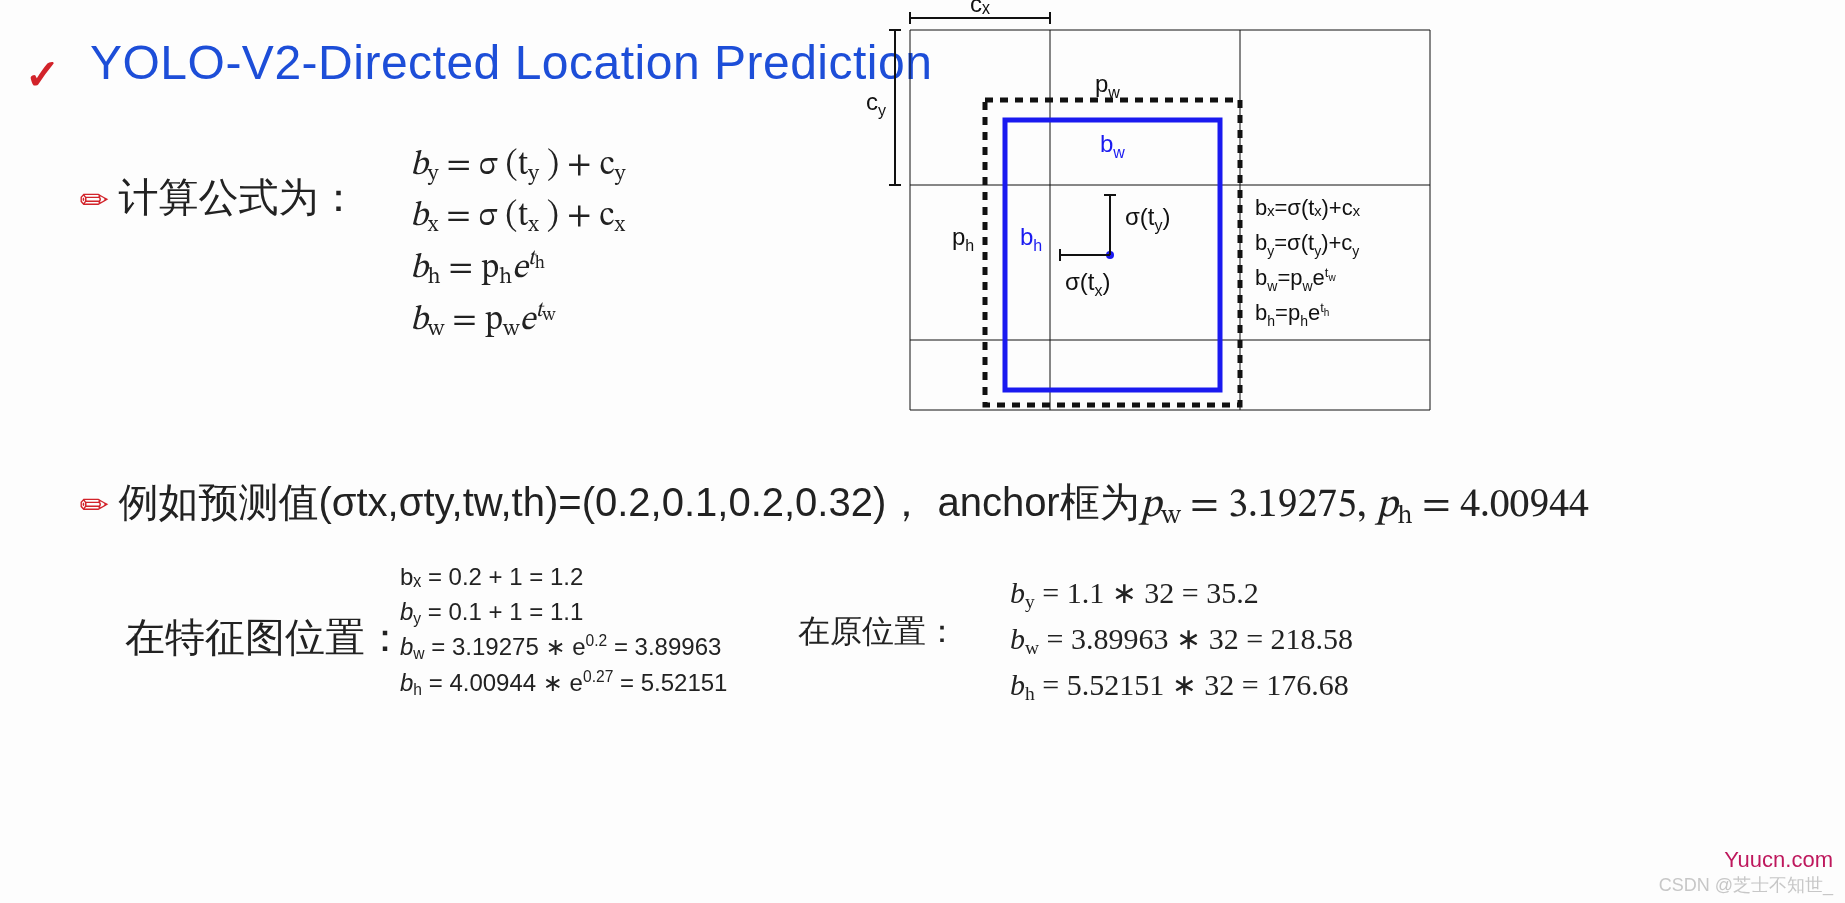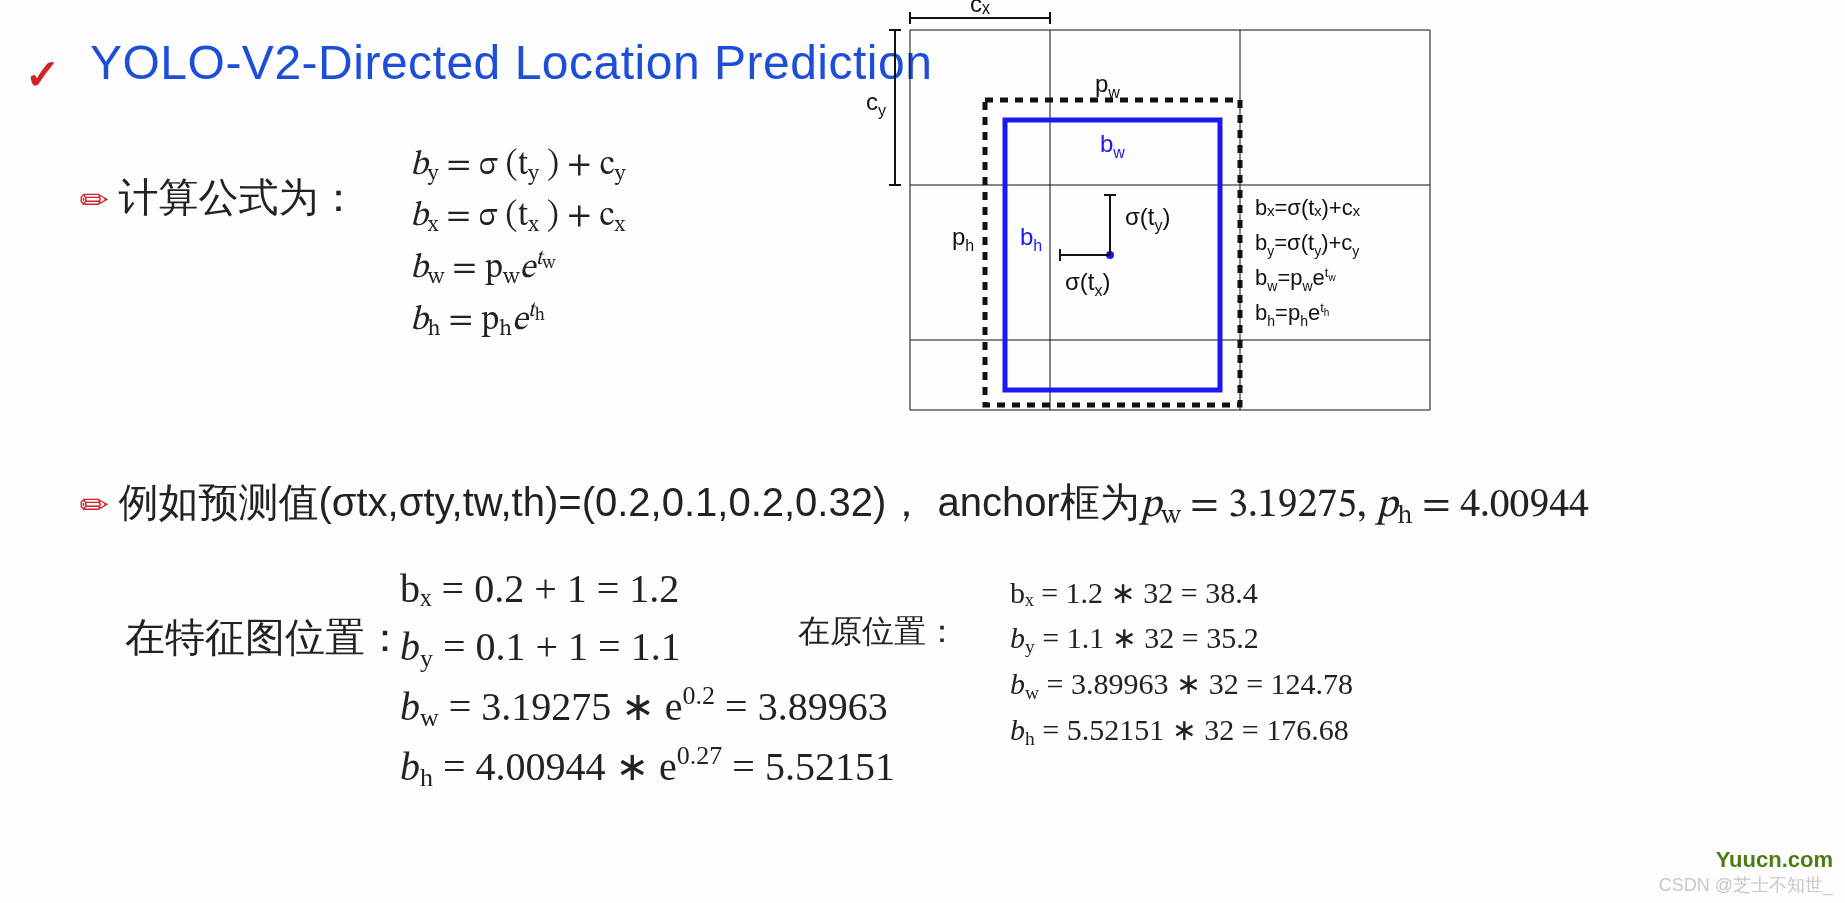--- a/index.html
+++ b/index.html
@@ -8,25 +8,25 @@
   .title{position:absolute;left:90px;top:35px;font-size:48px;font-weight:400;letter-spacing:0.5px;color:#1d4ed8;}
   .pencil{color:#d2232a;font-size:34px;display:inline-block;transform:rotate(-45deg);vertical-align:middle;margin-right:10px;}
   .line-formula-label{position:absolute;left:80px;top:170px;font-size:40px;}
   .formula-block{position:absolute;left:410px;top:140px;font-family:"Cambria Math","STIX Two Math","Times New Roman",serif;font-size:34px;line-height:1.5;}
   .formula-block .row{white-space:nowrap;}
   sub{font-size:0.65em;vertical-align:-0.25em;}
   sup{font-size:0.65em;vertical-align:0.6em;}
   .example-line{position:absolute;left:80px;top:475px;font-size:40px;white-space:nowrap;}
   .serif{font-family:"Cambria Math","STIX Two Math","Times New Roman",serif;}
   .feat-label{position:absolute;left:125px;top:610px;font-size:40px;}
-  .feat-block{position:absolute;left:400px;top:560px;font-family:Liberation Serif, serif;font-size:40px;line-height:1.45;}
+  .feat-block{position:absolute;left:400px;top:560px;font-family:Liberation Sans, sans-serif;font-size:24px;line-height:1.45;}
   .orig-label{position:absolute;left:798px;top:610px;font-size:32px;}
   .orig-block{position:absolute;left:1010px;top:570px;font-family:"Cambria Math","Times New Roman",serif;font-size:30px;line-height:1.5;}
   .diagram{position:absolute;left:860px;top:0px;}
-  .yuucn{position:absolute;right:12px;bottom:30px;color:#4d7c0f;font-size:22px;font-weight:700;font-family:Arial,sans-serif;}
+  .yuucn{position:absolute;right:12px;bottom:30px;color:#be185d;font-size:22px;font-weight:400;font-family:Arial,sans-serif;}
   .csdn{position:absolute;right:12px;bottom:6px;color:#c7c7c7;font-size:18px;}
   .dlabel{font-family:Arial,"Microsoft YaHei",sans-serif;font-size:24px;fill:#111;}
   .dlabel-blue{font-family:Arial,sans-serif;font-size:24px;fill:#1a1af0;}
   .eqside{font-family:Arial,sans-serif;font-size:22px;fill:#111;}
 </style>
 </head>
 <body>
 <div class="page">
 
 <span class="check">✓</span>
@@ -37,44 +37,43 @@
 </div>
 
 <div class="formula-block">
   <div class="row">
     <i>b</i><sub>y</sub><span> = σ (t</span><sub>y</sub><span> ) + c</span><sub>y</sub>
   </div>
   <div class="row">
     <i>b</i><sub>x</sub><span> = σ (t</span><sub>x</sub><span> ) + c</span><sub>x</sub>
   </div>
   <div class="row">
-    <i>b</i><sub>w</sub><span> = p</span><sub>w</sub><i>e</i><sup><i>t</i><sub style="font-size:0.8em">w</sub></sup>
+    <i>b</i><sub>h</sub><span> = p</span><sub>h</sub><i>e</i><sup><i>t</i><sub style="font-size:0.8em">h</sub></sup>
   </div>
   <div class="row">
-    <i>b</i><sub>h</sub><span> = p</span><sub>h</sub><i>e</i><sup><i>t</i><sub style="font-size:0.8em">h</sub></sup>
+    <i>b</i><sub>w</sub><span> = p</span><sub>w</sub><i>e</i><sup><i>t</i><sub style="font-size:0.8em">w</sub></sup>
   </div>
 </div>
 
 <div class="example-line">
   <span class="pencil">✎</span><span>例如预测值(σtx,σty,tw,th)=(0.2,0.1,0.2,0.32)，  anchor框为</span><span class="serif"><i>p</i><sub>w</sub><span> = 3.19275, </span><i>p</i><sub>h</sub><span> = 4.00944</span></span>
 </div>
 
 <div class="feat-label">在特征图位置：</div>
 <div class="feat-block">
   <div>bₓ = 0.2 + 1 = 1.2</div>
   <div><i>b</i><sub>y</sub><span> = 0.1 + 1 = 1.1</span></div>
   <div><i>b</i><sub>w</sub><span> = 3.19275 ∗ e</span><sup>0.2</sup><span> = 3.89963</span></div>
   <div><i>b</i><sub>h</sub><span> = 4.00944 ∗ e</span><sup>0.27</sup><span> = 5.52151</span></div>
 </div>
 
 <div class="orig-label">在原位置：</div>
 <div class="orig-block">
-  <div>bₓ = 1.2 ∗ 32 = 38.4</div>
   <div><i>b</i><sub>y</sub><span> = 1.1 ∗ 32 = 35.2</span></div>
-  <div><i>b</i><sub>w</sub><span> = 3.89963 ∗ 32 = 124.78</span></div>
+  <div><i>b</i><sub>w</sub><span> = 3.89963 ∗ 32 = 218.58</span></div>
   <div><i>b</i><sub>h</sub><span> = 5.52151 ∗ 32 = 176.68</span></div>
 </div>
 
 <svg class="diagram" width="700" height="430">
 
   <g stroke="#111" stroke-width="1">
     <line x1="50" y1="30" x2="570" y2="30"></line>
     <line x1="50" y1="185" x2="570" y2="185"></line>
     <line x1="50" y1="340" x2="570" y2="340"></line>
     <line x1="50" y1="410" x2="570" y2="410"></line>

